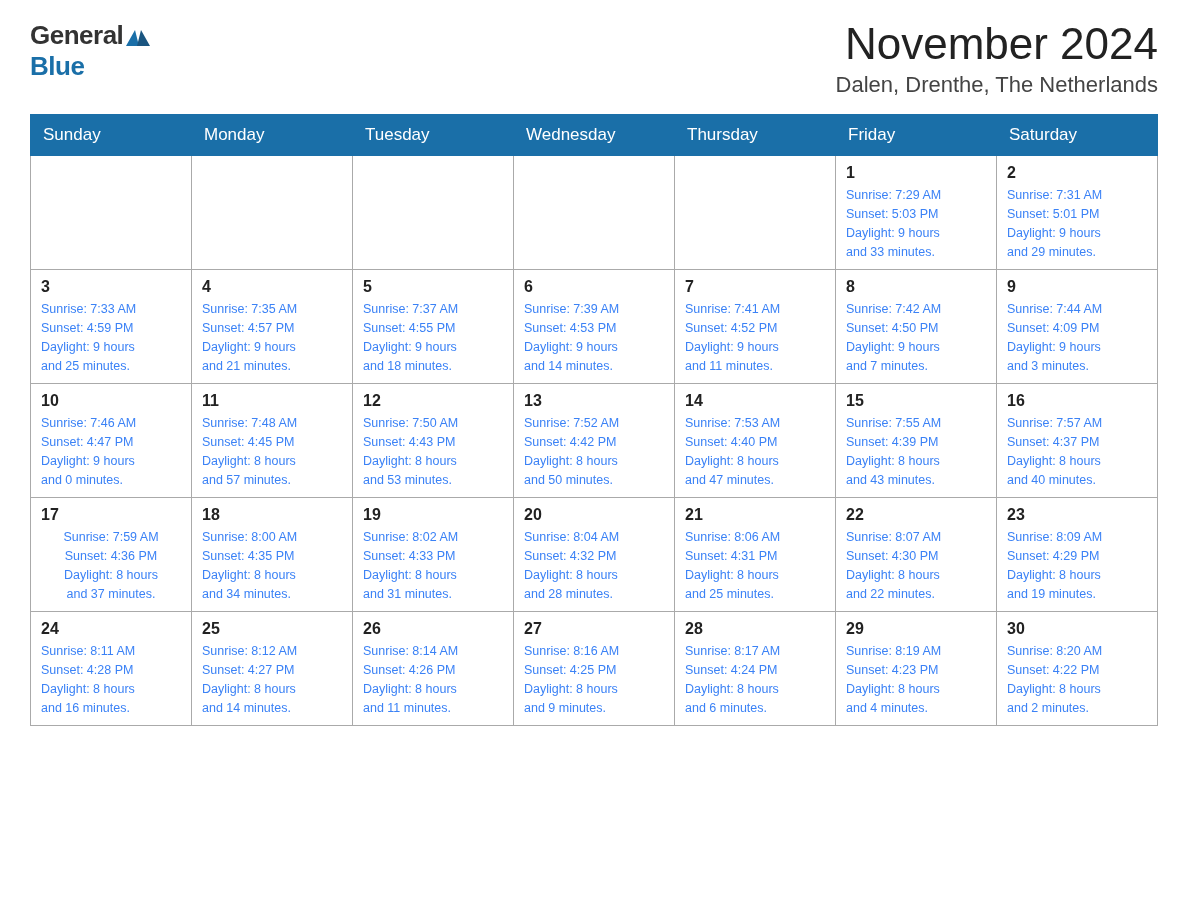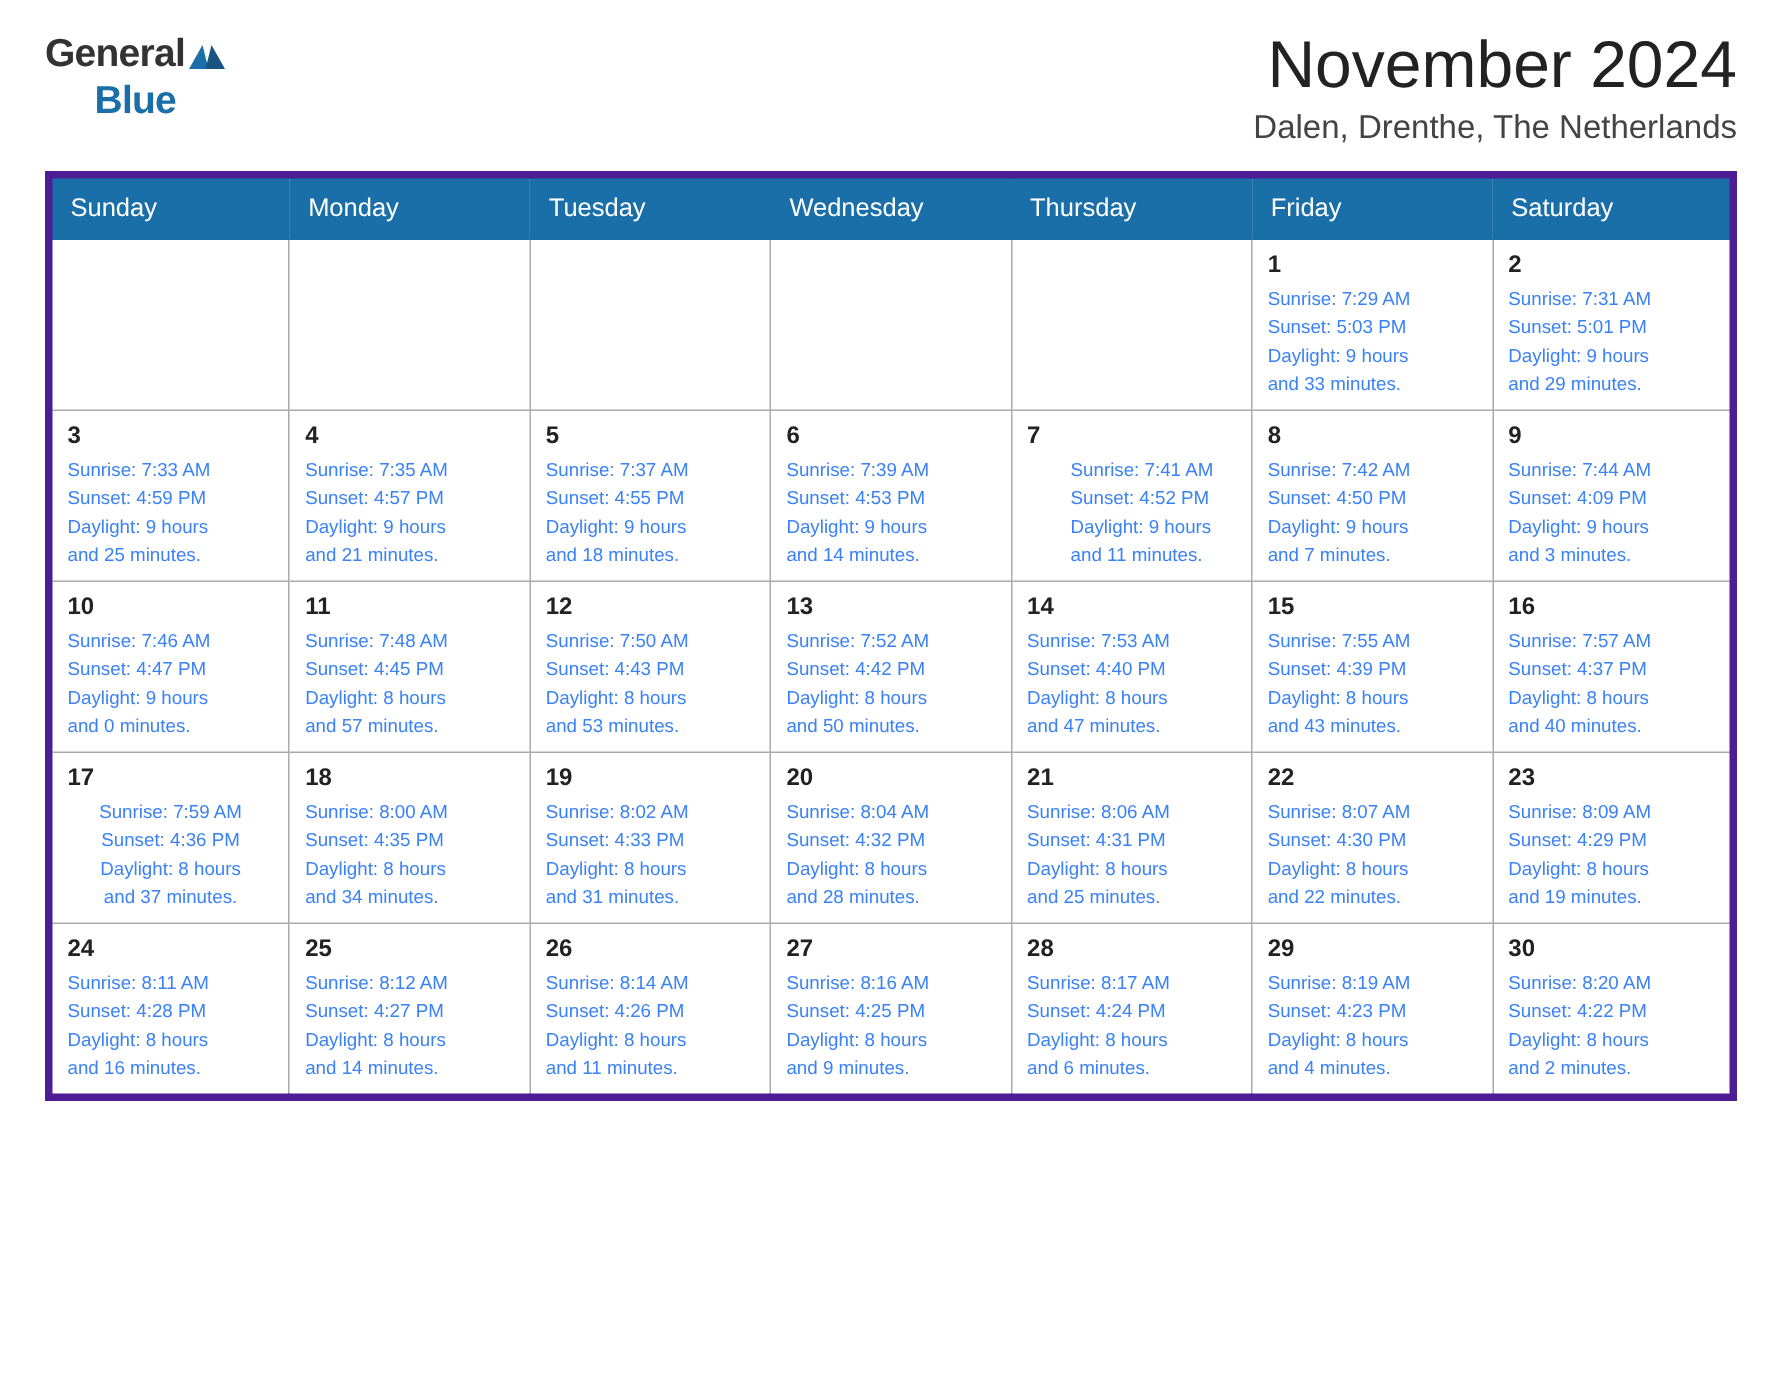--- a/index.html
+++ b/index.html
@@ -12,21 +12,21 @@
     }
     .header {
       display: flex;
       justify-content: space-between;
       align-items: flex-start;
       margin-bottom: 16px;
     }
     .logo {
       display: flex;
       flex-direction: column;
-      align-items: center;
+      align-items: flex-start;
     }
     .logo-general {
       font-size: 26px;
       font-weight: bold;
       color: #333;
       letter-spacing: -0.5px;
     }
     .logo-blue {
       font-size: 26px;
       font-weight: bold;
@@ -45,21 +45,21 @@
       line-height: 1.1;
     }
     .location {
       font-size: 22px;
       color: #444;
       margin-top: 4px;
     }
     .calendar {
       width: 100%;
       border-collapse: collapse;
-      border: 5px solid #4c1d95;
+      border: 1px solid #4c1d95;
     }
     .calendar th {
       background-color: #1a6fa8;
       color: #fff;
       font-size: 17px;
       font-weight: normal;
       padding: 10px 12px;
       text-align: left;
       border: 1px solid #1a6fa8;
     }
@@ -185,21 +185,21 @@
         </td>
         <td>
           <span class="day-number">6</span>
           <div class="day-info" style="white-space: pre-line;">Sunrise: 7:39 AM
 Sunset: 4:53 PM
 Daylight: 9 hours
 and 14 minutes.</div>
         </td>
         <td>
           <span class="day-number">7</span>
-          <div class="day-info" style="white-space: pre-line; margin-left: 29px;">Sunrise: 7:41 AM
+          <div class="day-info" style="white-space: pre-line;">Sunrise: 7:41 AM
 Sunset: 4:52 PM
 Daylight: 9 hours
 and 11 minutes.</div>
         </td>
         <td>
           <span class="day-number">8</span>
           <div class="day-info" style="white-space: pre-line;">Sunrise: 7:42 AM
 Sunset: 4:50 PM
 Daylight: 9 hours
 and 7 minutes.</div>

